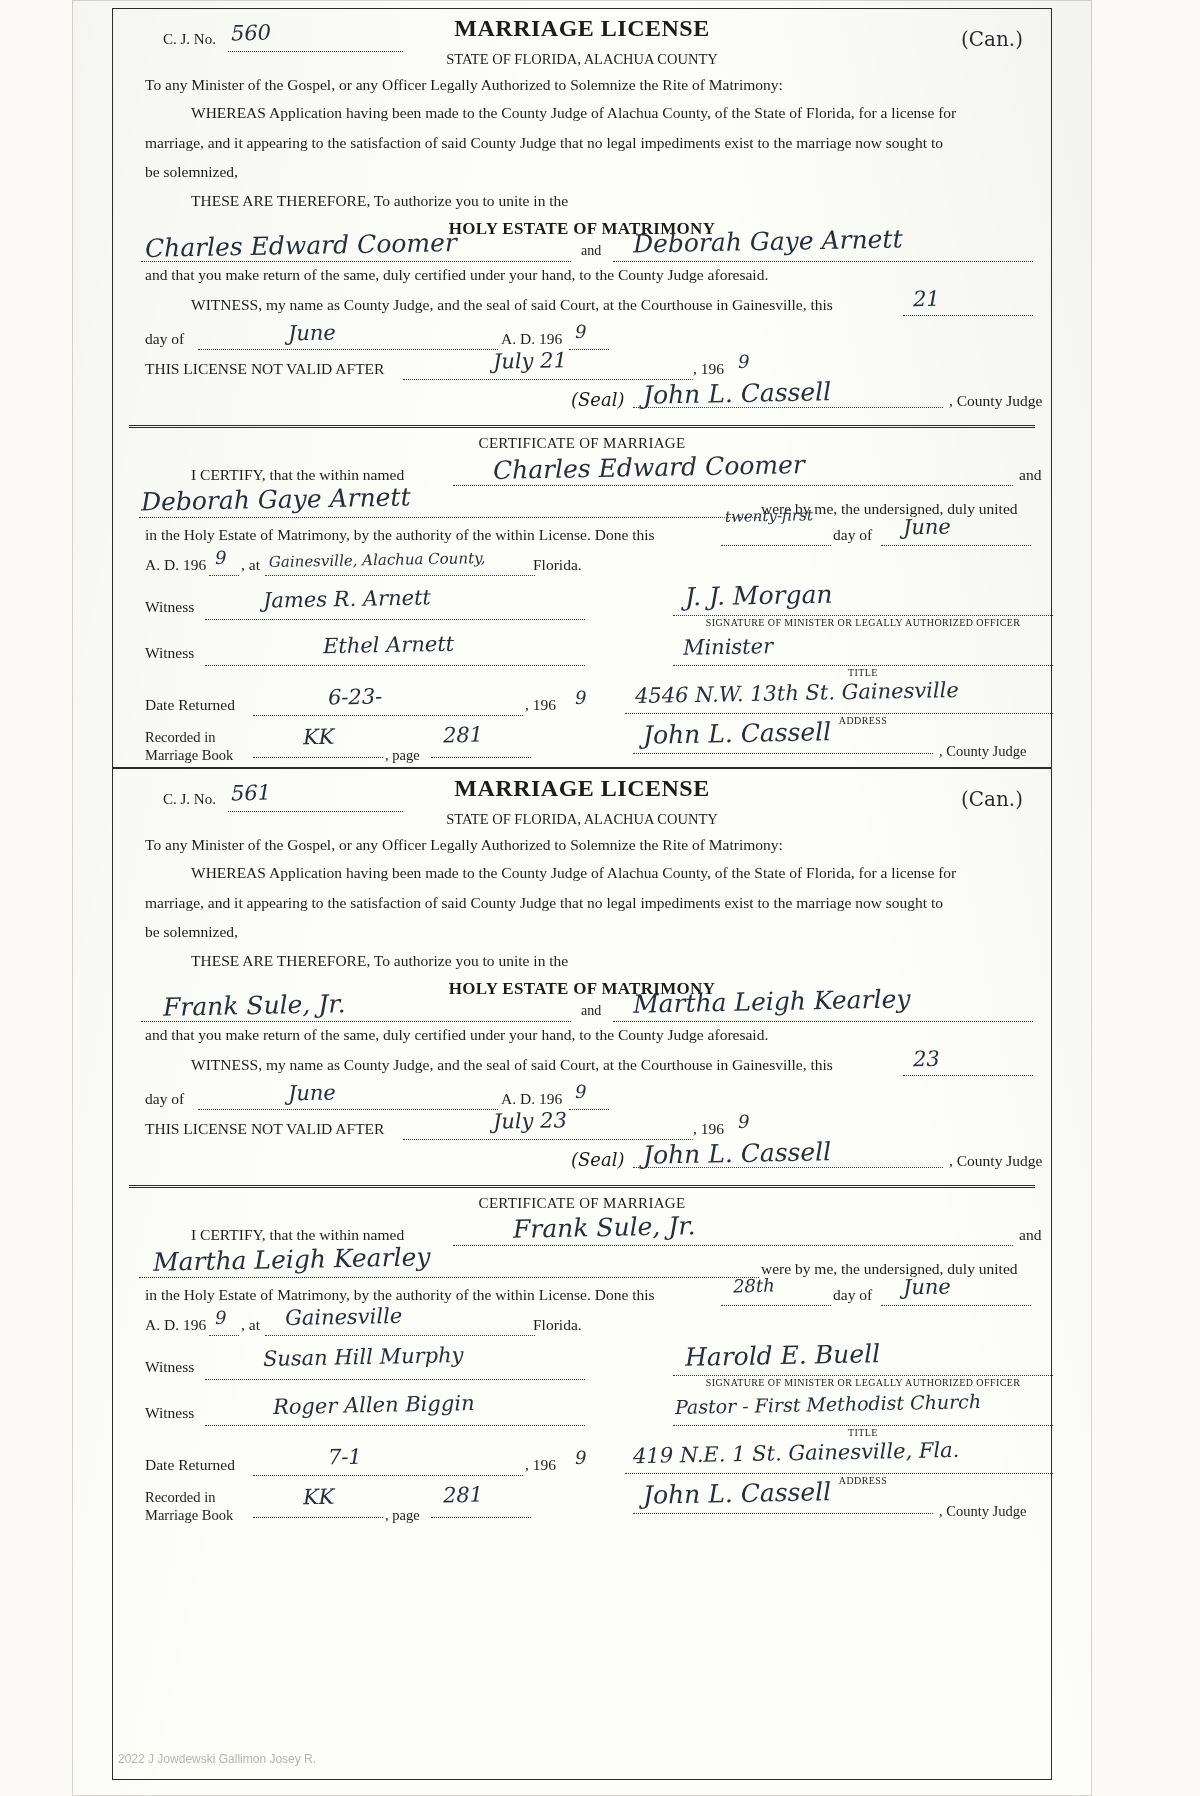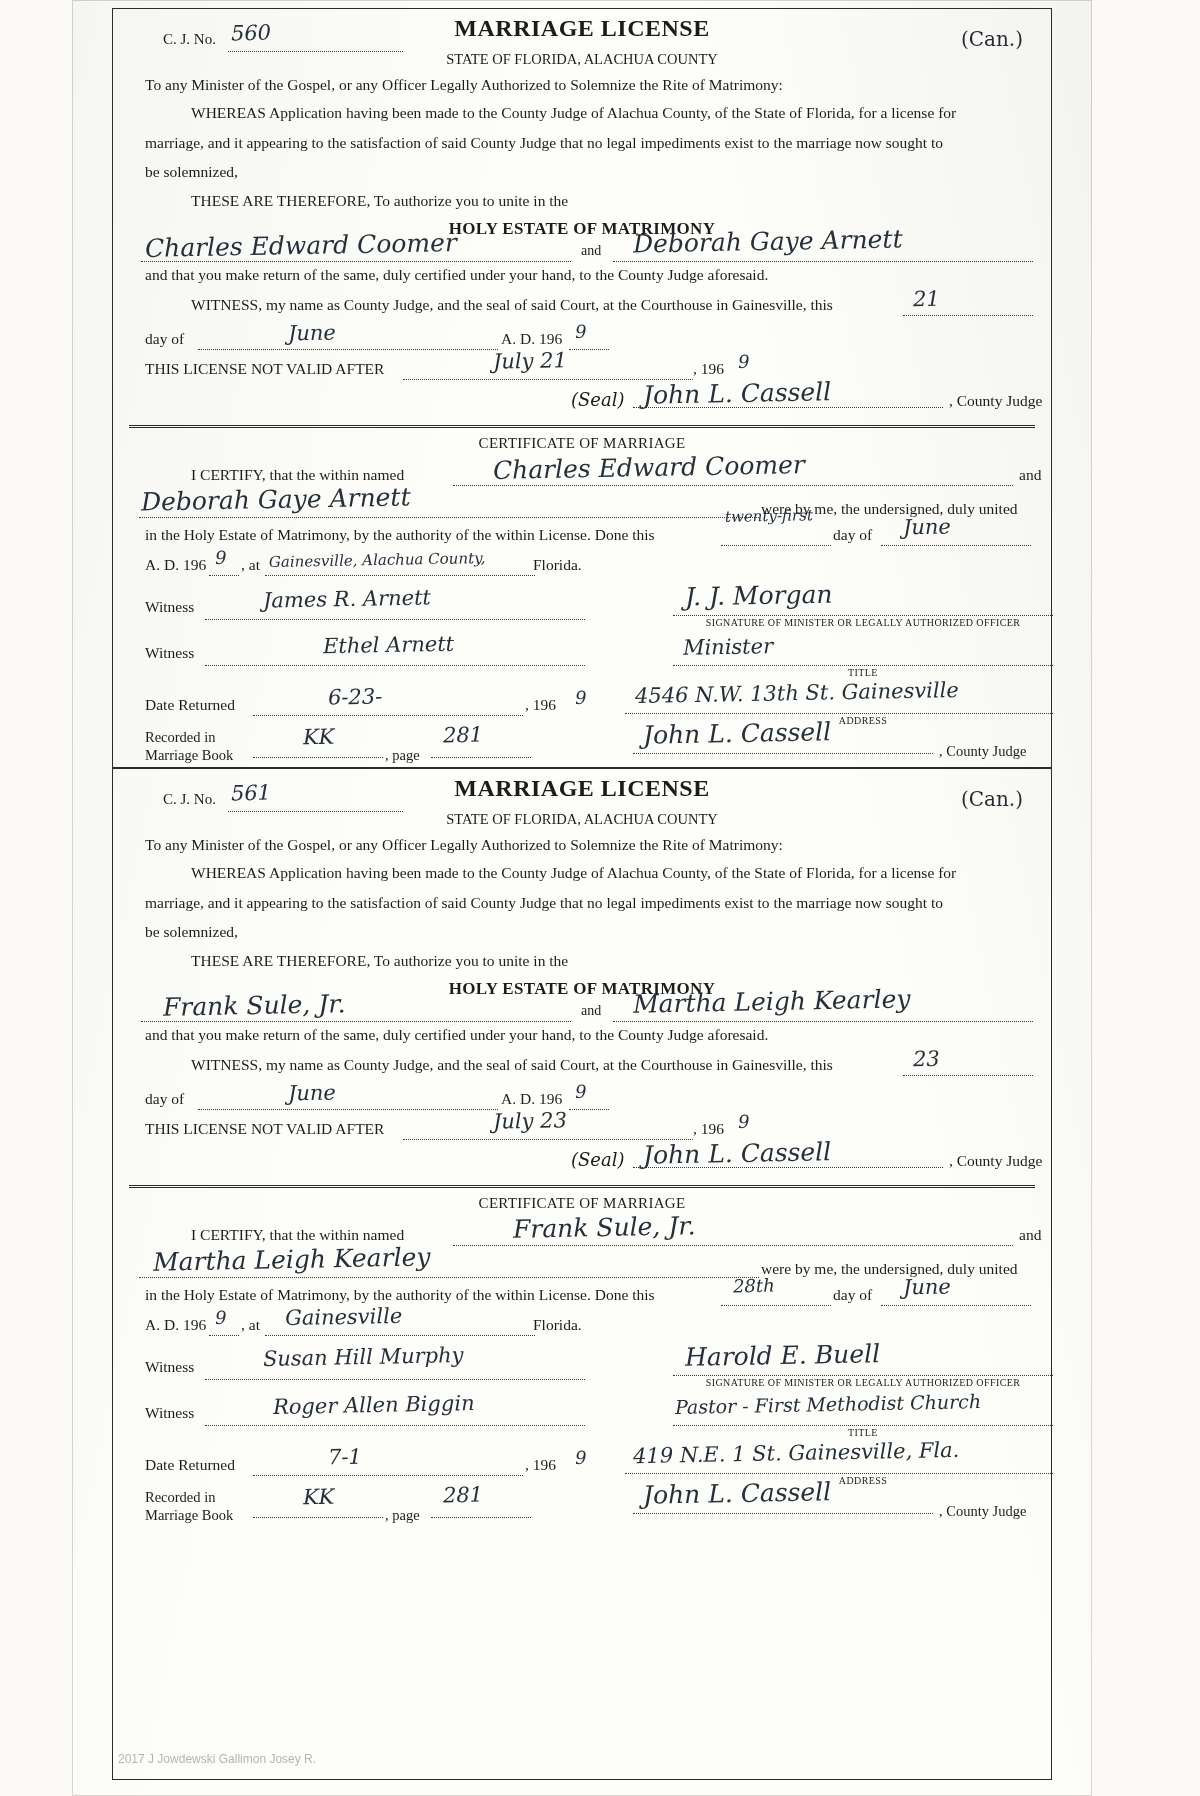--- a/index.html
+++ b/index.html
@@ -260,15 +260,15 @@
         <div class="hx med" style="left:190px;top:716px">KK</div>
         <div class="body-line" style="left:272px;top:736px;font-size:14.5px">, page</div>
         <div class="dot" style="left:318px;top:748px;width:100px"></div>
         <div class="hx med" style="left:330px;top:714px">281</div>
         <div class="hx big" style="left:530px;top:710px">John L. Cassell</div>
         <div class="dot" style="left:520px;top:744px;width:300px"></div>
         <div class="body-line" style="left:826px;top:732px;font-size:14.5px">, County Judge</div>
       </div>
     </div>
 
-    <div class="watermark">2017 J  Jowdewski Gallimon Josey R.</div>
+    <div class="watermark">2022 J  Jowdewski Gallimon Josey R.</div>
   </div>
 </div>
 
 </body></html>

